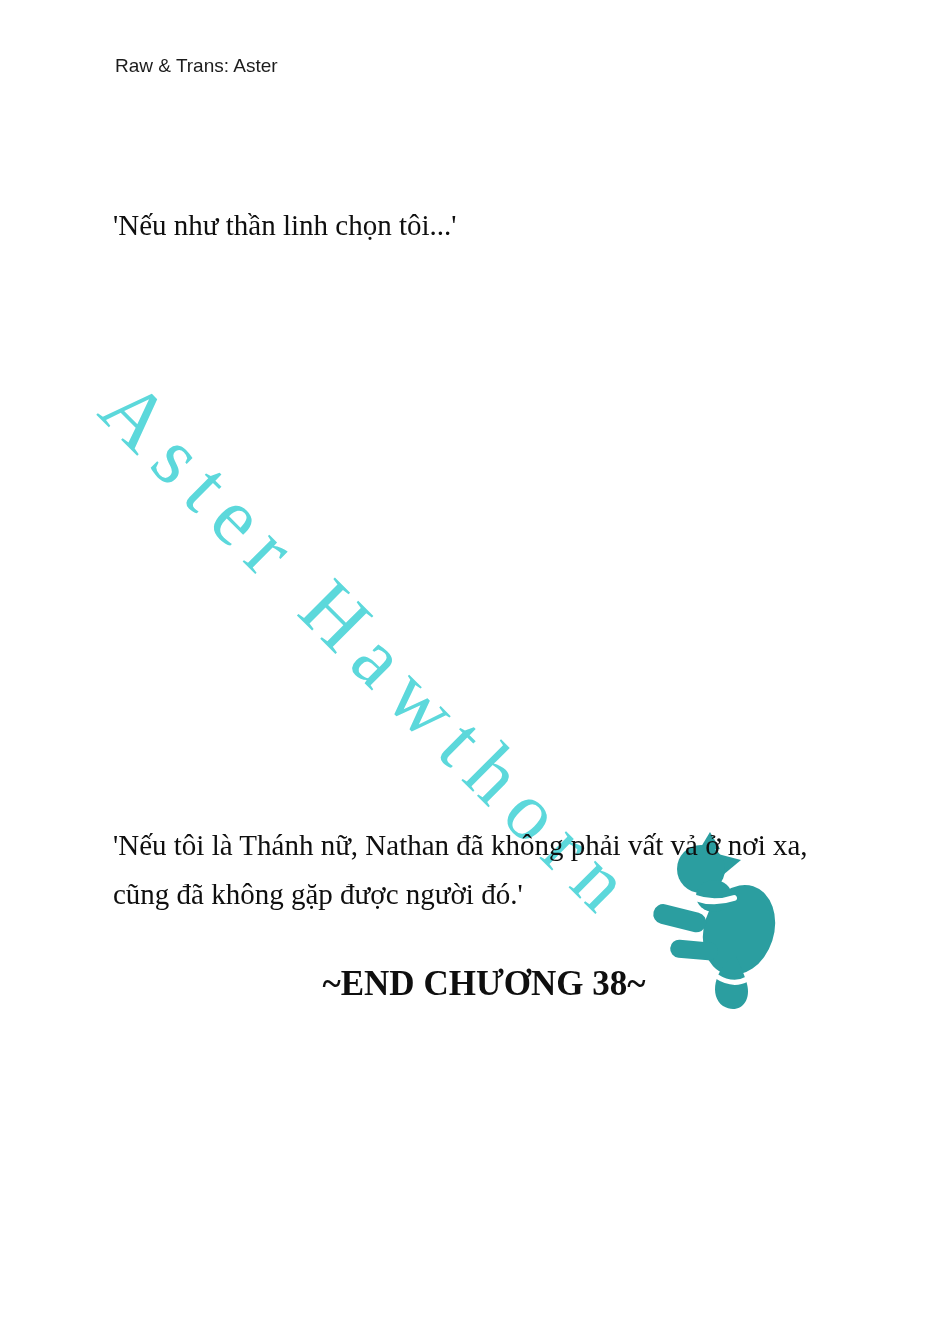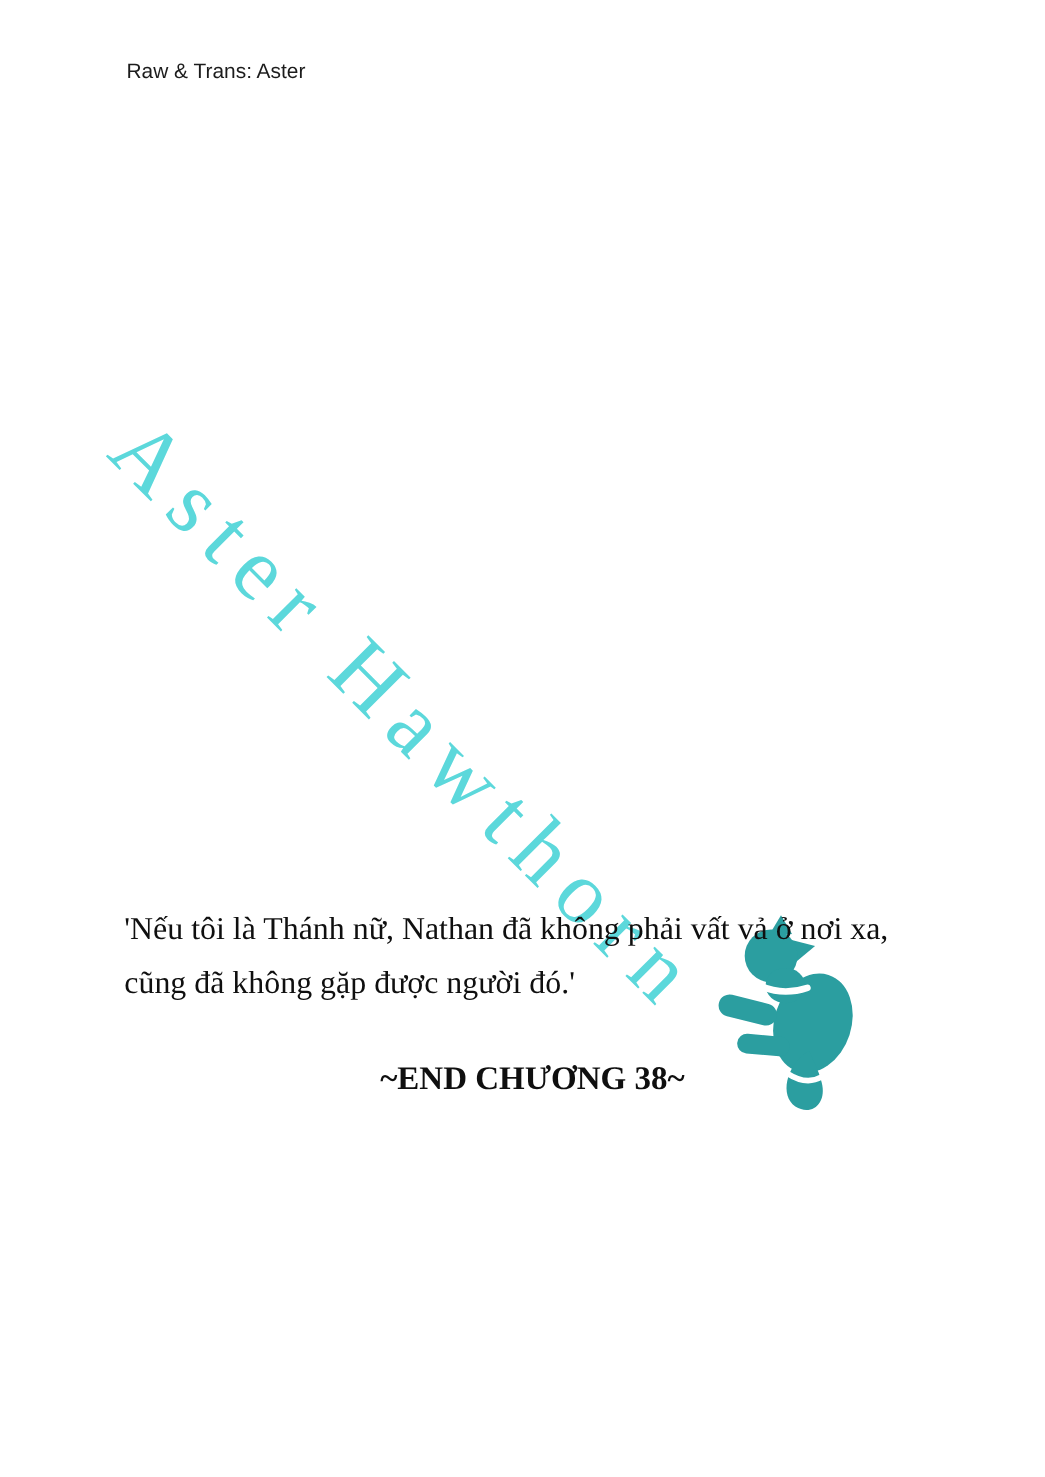--- a/index.html
+++ b/index.html
@@ -33,21 +33,21 @@
   .para-1 { top: 172px; }
   .para-2 { top: 295px; }
   .para-3 { top: 568px; }
   .para-4 { top: 792px; }
   .end-marker {
     position: absolute;
     left: 113px;
     top: 964px;
     width: 742px;
     text-align: center;
-    font-size: 30px;
+    font-size: 35px;
     font-weight: bold;
     color: #0f0f0f;
     z-index: 2;
   }
   .watermark {
     position: absolute;
     left: 148px;
     top: 362px;
     transform: rotate(45deg);
     transform-origin: 0 0;
@@ -69,20 +69,21 @@
 </style>
 </head>
 <body>
 
 <div class="page">
 
   <div class="credit">Raw &amp; Trans: Aster</div>
 
   <div class="watermark" style="color: rgb(92, 216, 219);">Aster Hawthorn</div>
 
+  <p class="para para-1">'Nếu như thần linh chọn tôi...'</p>
 
 
 
   <p class="para para-4">'Nếu tôi là Thánh nữ, Nathan đã không phải vất vả ở nơi xa, cũng đã không gặp được người đó.'</p>
 
   <div class="end-marker">~END CHƯƠNG 38~</div>
 
   <svg class="cat" viewBox="0 0 142 190" xmlns="http://www.w3.org/2000/svg">
     <g fill="#2b9ea0">
 

